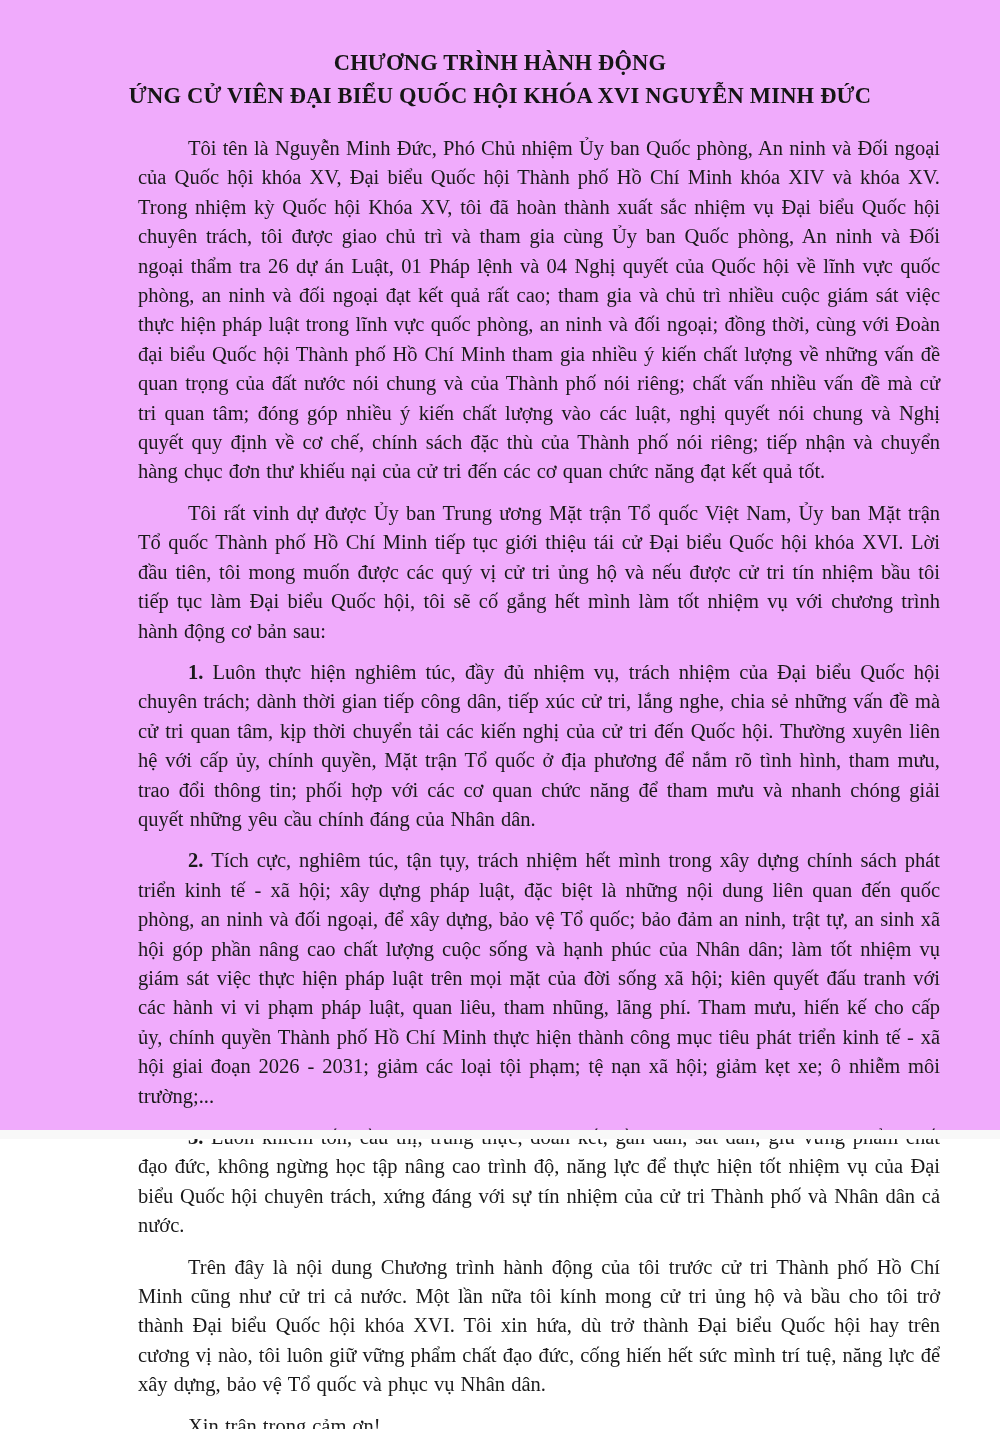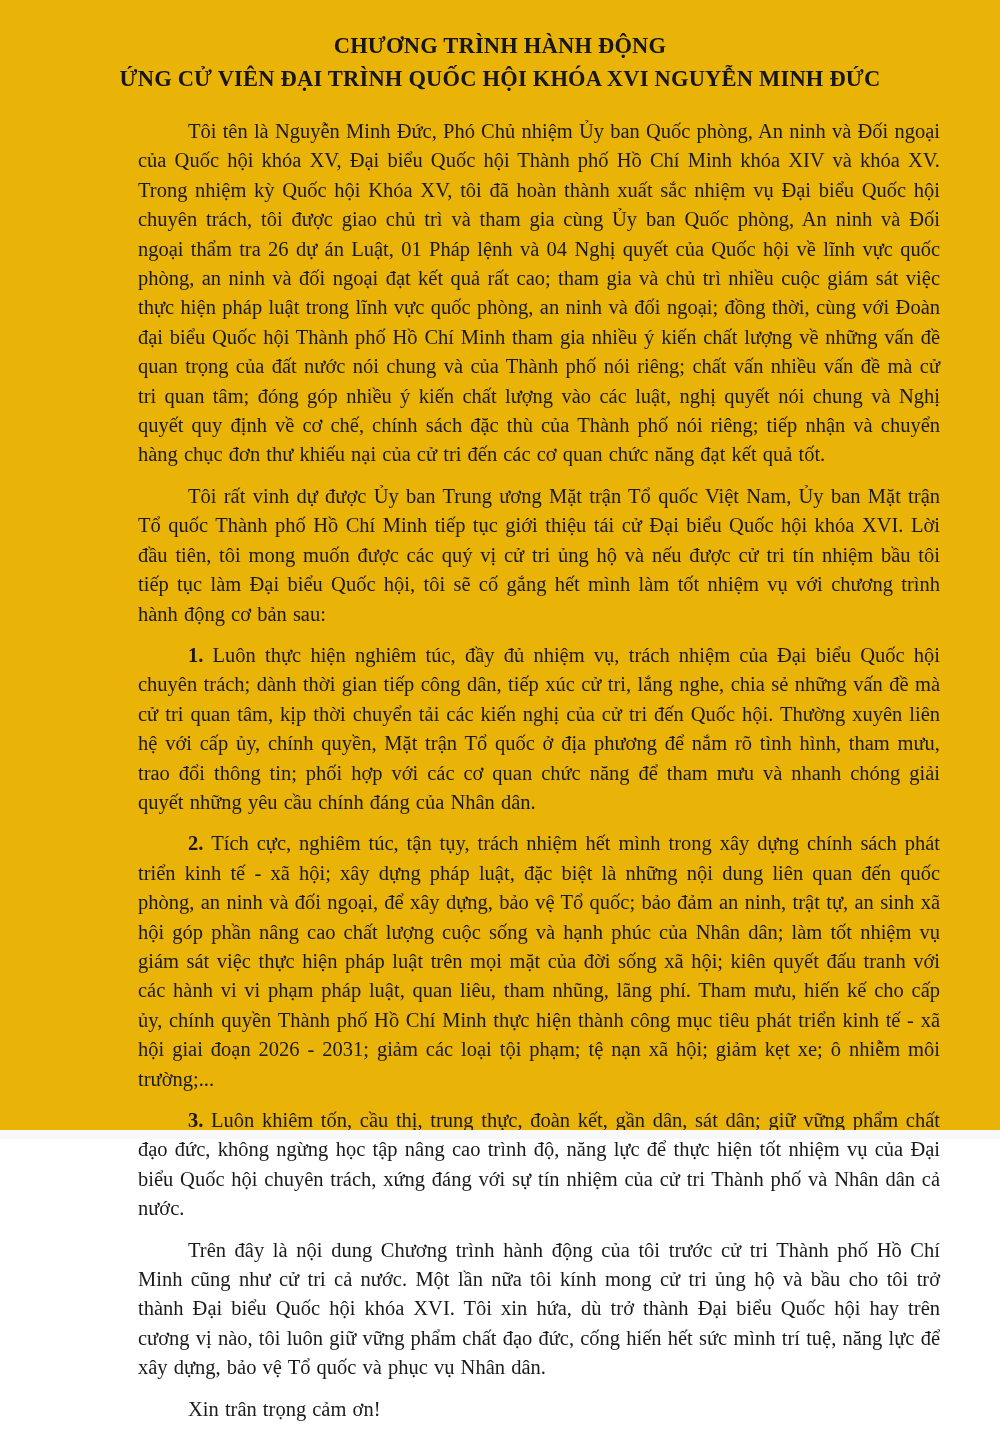--- a/index.html
+++ b/index.html
@@ -12,23 +12,23 @@
     background: #ffffff;
     overflow: hidden;
     font-family: "Liberation Serif", "DejaVu Serif", serif;
     color: #1a1a1a;
     -webkit-font-smoothing: antialiased;
   }
   .page {
     position: relative;
     width: 1000px;
     height: 1139px;
-    background: #eab308;
+    background: #f0abfc;
     box-sizing: border-box;
-    padding: 29px 60px 0 138px;
+    padding: 46px 60px 0 138px;
   }
   .title-block {
     text-align: center;
     
     margin-left: -78px;
     margin-bottom: 22px;
   }
   .title-line {
     font-weight: bold;
     font-size: 22.5px;
@@ -61,21 +61,21 @@
     background: #f8f8f8;
   }
 </style>
 </head>
 <body>
 
 <div class="page">
 
   <div class="title-block">
     <div class="title-line">CHƯƠNG TRÌNH HÀNH ĐỘNG</div>
-    <div class="title-line">ỨNG CỬ VIÊN ĐẠI TRÌNH QUỐC HỘI KHÓA XVI NGUYỄN MINH ĐỨC</div>
+    <div class="title-line">ỨNG CỬ VIÊN ĐẠI BIỂU QUỐC HỘI KHÓA XVI NGUYỄN MINH ĐỨC</div>
   </div>
 
   <div class="doc-body">
 
     <p class="para"><b></b><span>Tôi tên là Nguyễn Minh Đức, Phó Chủ nhiệm Ủy ban Quốc phòng, An ninh và Đối ngoại của Quốc hội khóa XV, Đại biểu Quốc hội Thành phố Hồ Chí Minh khóa XIV và khóa XV. Trong nhiệm kỳ Quốc hội Khóa XV, tôi đã hoàn thành xuất sắc nhiệm vụ Đại biểu Quốc hội chuyên trách, tôi được giao chủ trì và tham gia cùng Ủy ban Quốc phòng, An ninh và Đối ngoại thẩm tra 26 dự án Luật, 01 Pháp lệnh và 04 Nghị quyết của Quốc hội về lĩnh vực quốc phòng, an ninh và đối ngoại đạt kết quả rất cao; tham gia và chủ trì nhiều cuộc giám sát việc thực hiện pháp luật trong lĩnh vực quốc phòng, an ninh và đối ngoại; đồng thời, cùng với Đoàn đại biểu Quốc hội Thành phố Hồ Chí Minh tham gia nhiều ý kiến chất lượng về những vấn đề quan trọng của đất nước nói chung và của Thành phố nói riêng; chất vấn nhiều vấn đề mà cử tri quan tâm; đóng góp nhiều ý kiến chất lượng vào các luật, nghị quyết nói chung và Nghị quyết quy định về cơ chế, chính sách đặc thù của Thành phố nói riêng; tiếp nhận và chuyển hàng chục đơn thư khiếu nại của cử tri đến các cơ quan chức năng đạt kết quả tốt.</span></p>
 
     <p class="para"><b></b><span>Tôi rất vinh dự được Ủy ban Trung ương Mặt trận Tổ quốc Việt Nam, Ủy ban Mặt trận Tổ quốc Thành phố Hồ Chí Minh tiếp tục giới thiệu tái cử Đại biểu Quốc hội khóa XVI. Lời đầu tiên, tôi mong muốn được các quý vị cử tri ủng hộ và nếu được cử tri tín nhiệm bầu tôi tiếp tục làm Đại biểu Quốc hội, tôi sẽ cố gắng hết mình làm tốt nhiệm vụ với chương trình hành động cơ bản sau:</span></p>
 
     <p class="para"><b>1. </b><span>Luôn thực hiện nghiêm túc, đầy đủ nhiệm vụ, trách nhiệm của Đại biểu Quốc hội chuyên trách; dành thời gian tiếp công dân, tiếp xúc cử tri, lắng nghe, chia sẻ những vấn đề mà cử tri quan tâm, kịp thời chuyển tải các kiến nghị của cử tri đến Quốc hội. Thường xuyên liên hệ với cấp ủy, chính quyền, Mặt trận Tổ quốc ở địa phương để nắm rõ tình hình, tham mưu, trao đổi thông tin; phối hợp với các cơ quan chức năng để tham mưu và nhanh chóng giải quyết những yêu cầu chính đáng của Nhân dân.</span></p>
 

